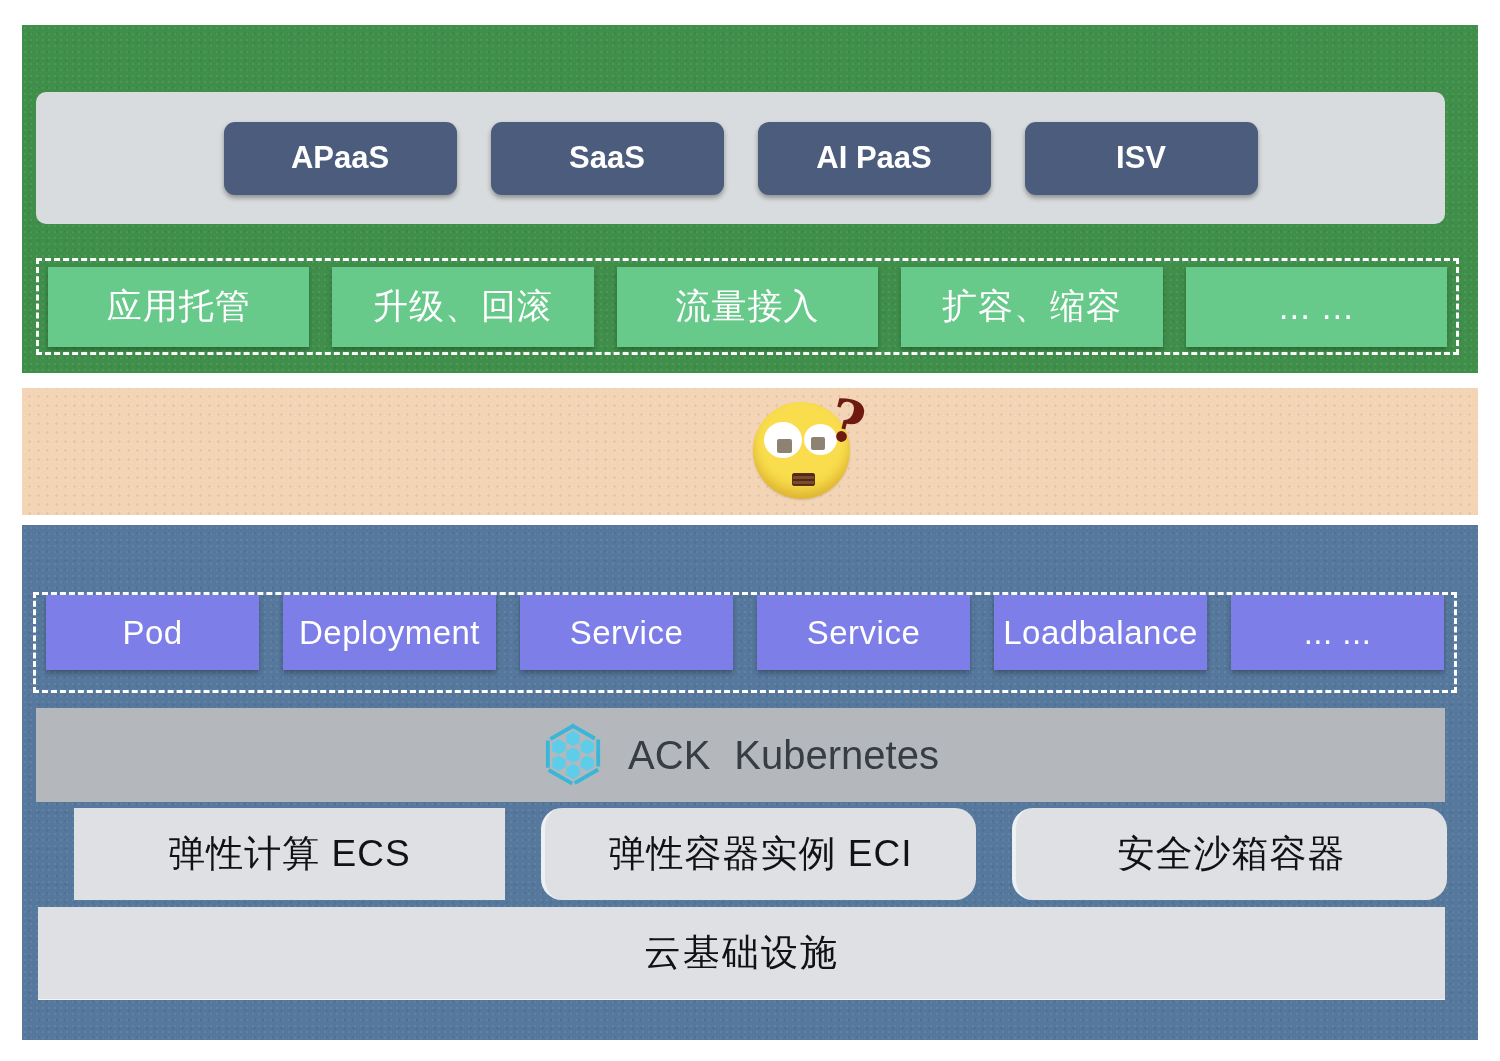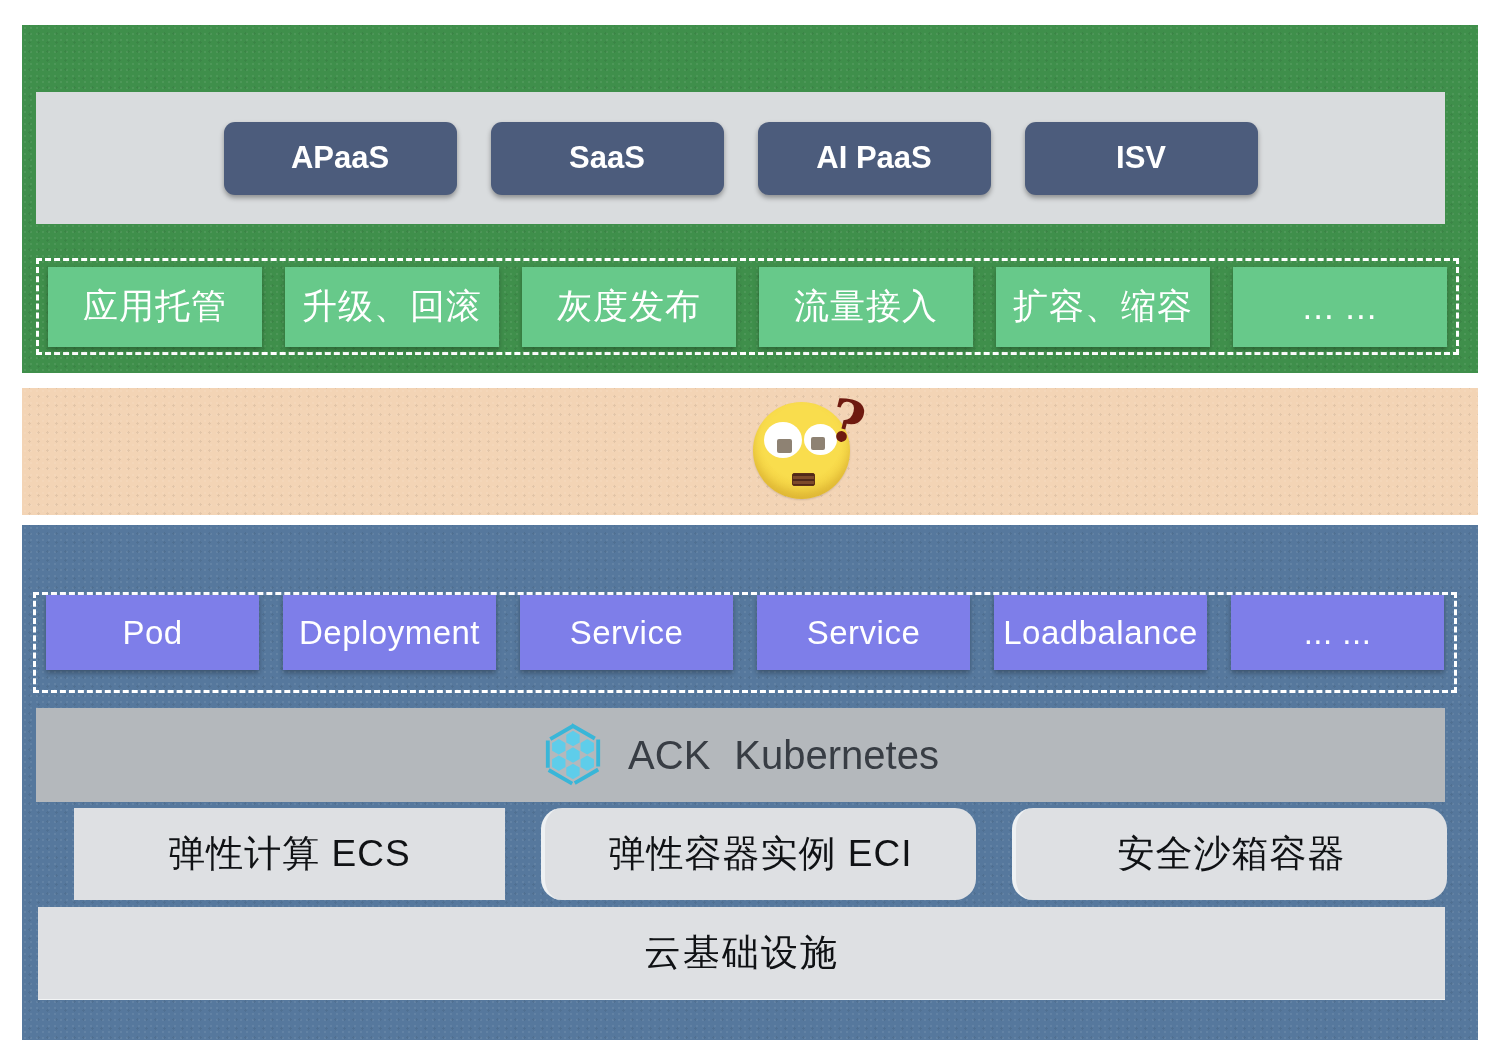--- a/index.html
+++ b/index.html
@@ -16,21 +16,21 @@
     background-size:6px 6px, 9px 9px;
     background-position:0 0, 3px 4px;
   }
   .green-section { left:22px; top:25px; width:1456px; height:348px; background-color:#3f8f4b; }
   .peach-band   { left:22px; top:388px; width:1456px; height:127px; background-color:#f3d4b5; }
   .blue-section { left:22px; top:525px; width:1456px; height:515px; background-color:#56789d; }
 
   
   .paas-band {
     position:absolute; left:14px; top:67px; width:1409px; height:132px;
-    background:#d9dcde; display:flex; align-items:center; justify-content:center; gap:34px;
+    background:#d9dcde; display:flex; align-items:center; justify-content:center; gap:34px;border-radius:10px;
   }
   .paas-btn {
     width:233px; height:73px; background:#4c5c7c; border-radius:11px;
     color:#ffffff; font-size:31px; font-weight:bold;
     display:flex; align-items:center; justify-content:center;
     box-shadow:0 3px 5px rgba(0,0,0,0.35);
   }
   .cap-row {
     position:absolute; left:14px; top:233px; width:1399px; height:91px;
     border:3px dashed #ffffff; display:flex; align-items:center; gap:23px; padding:0 9px;
@@ -107,21 +107,20 @@
   <section class="section green-section tex">
     <div class="paas-band">
       <div class="paas-btn">APaaS</div>
       <div class="paas-btn">SaaS</div>
       <div class="paas-btn">AI PaaS</div>
       <div class="paas-btn">ISV</div>
     </div>
     <div class="cap-row">
       <div class="cap-box">应用托管</div>
       <div class="cap-box">升级、回滚</div>
-      <div class="cap-box">灰度发布</div>
       <div class="cap-box">流量接入</div>
       <div class="cap-box">扩容、缩容</div>
       <div class="cap-box">... ...</div>
     </div>
   </section>
 
   <section class="section peach-band tex">
     <div class="emoji">
       <div class="face"></div>
       <div class="eye eye-left">

